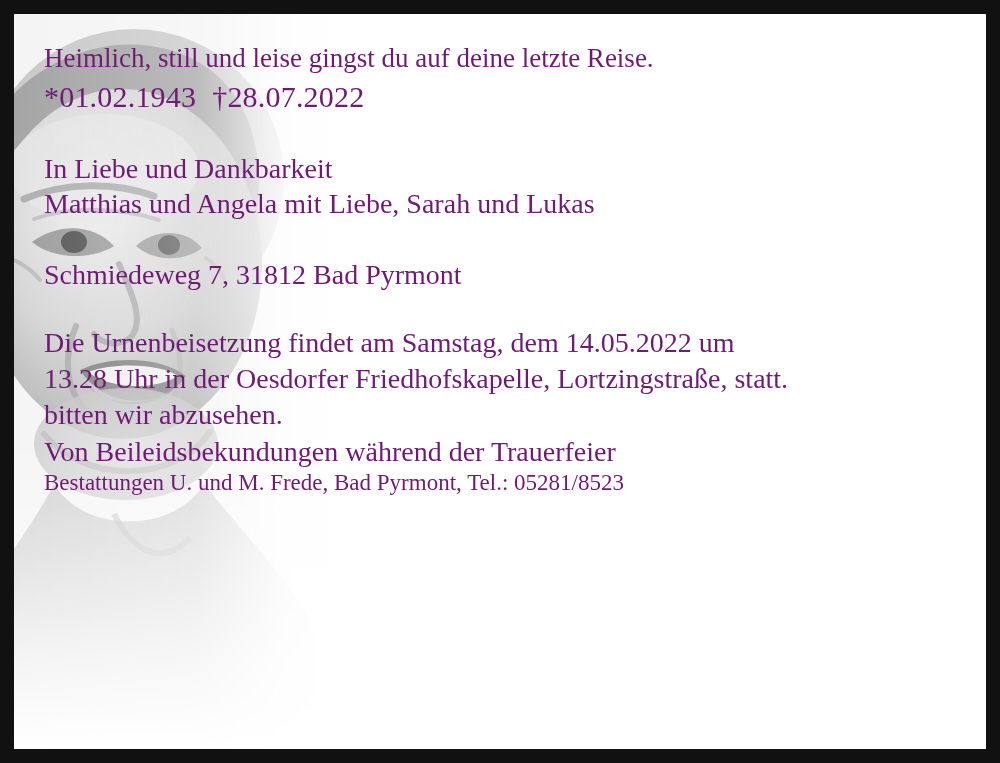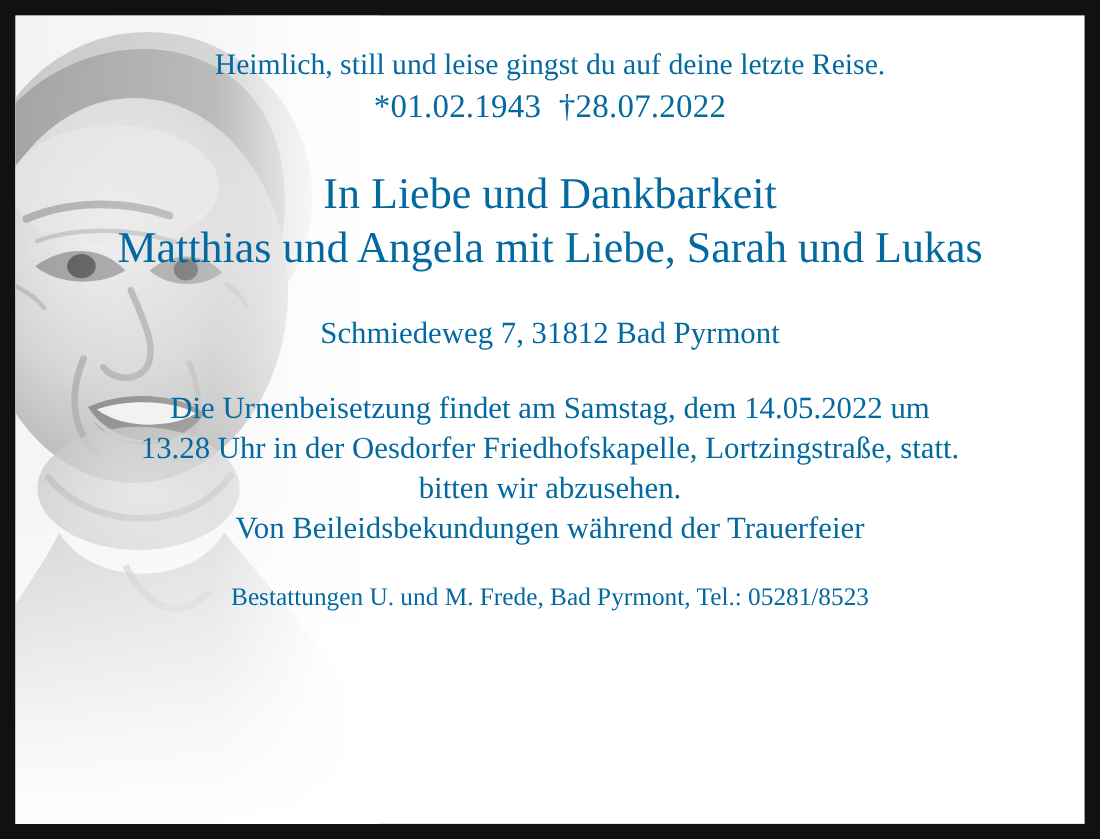--- a/index.html
+++ b/index.html
@@ -40,22 +40,22 @@
     height: 735px;
   }
 
   .content {
     position: relative;
     z-index: 2;
     box-sizing: border-box;
     width: 100%;
     height: 100%;
     padding: 24px 30px 14px 30px;
-    text-align: center;
-    color: #0369a1;
+    text-align: left;
+    color: #701a75;
   }
 
   .motto {
     font-size: 27px;
     line-height: 1.2;
     margin-top: 4px;
     margin-bottom: 4px;
   }
 
   .name {
@@ -70,21 +70,21 @@
     font-size: 30px;
     margin-top: 6px;
     letter-spacing: 0.2px;
   }
   .dates .sep {
     display: inline-block;
     width: 16px;
   }
 
   .dedication {
-    font-size: 40px;
+    font-size: 28px;
     line-height: 1.22;
     margin-top: 38px;
   }
   .dedication .line {
     display: block;
   }
 
   .address {
     font-size: 28px;
     margin-top: 38px;
@@ -94,21 +94,20 @@
     font-size: 28px;
     line-height: 1.30;
     margin-top: 34px;
   }
   .ceremony .line {
     display: block;
   }
 
   .funeral-home {
     font-size: 23px;
-    margin-top: 30px;
   }
 </style>
 </head>
 <body>
 
 <div class="obituary">
 
   <div class="portrait">
     <svg viewBox="0 0 330 735" preserveAspectRatio="xMinYMin slice" aria-hidden="true">
       <defs>

